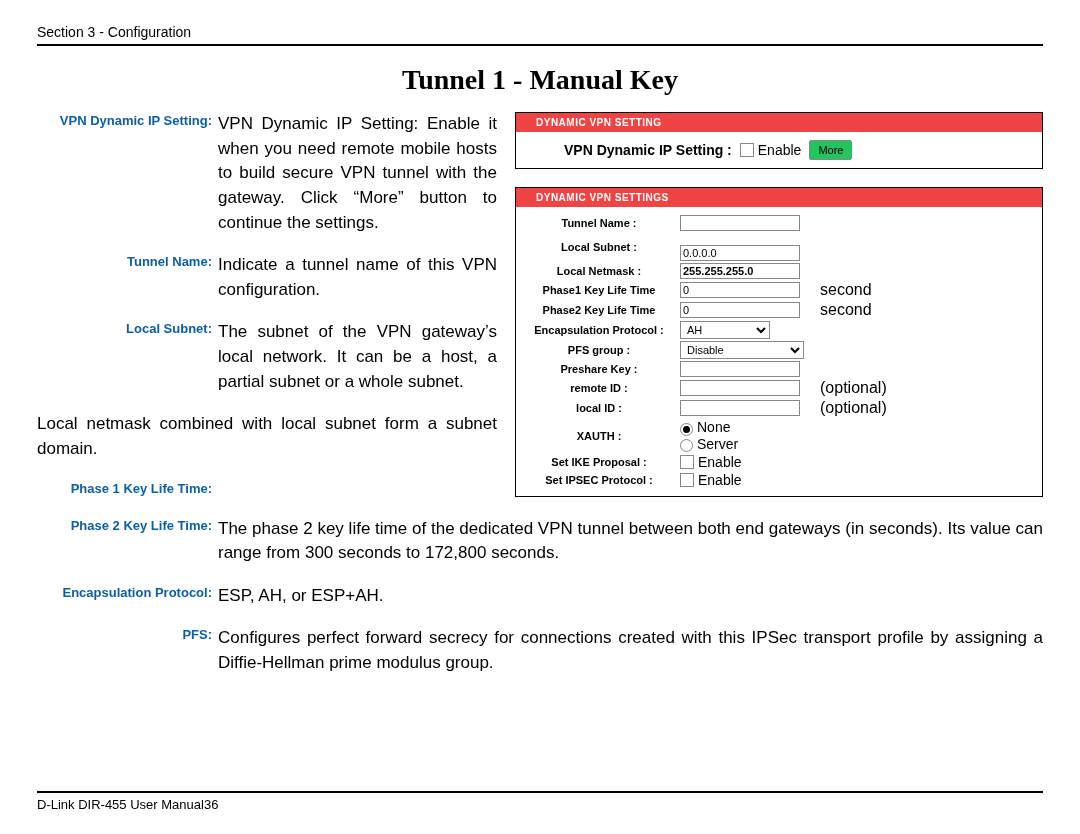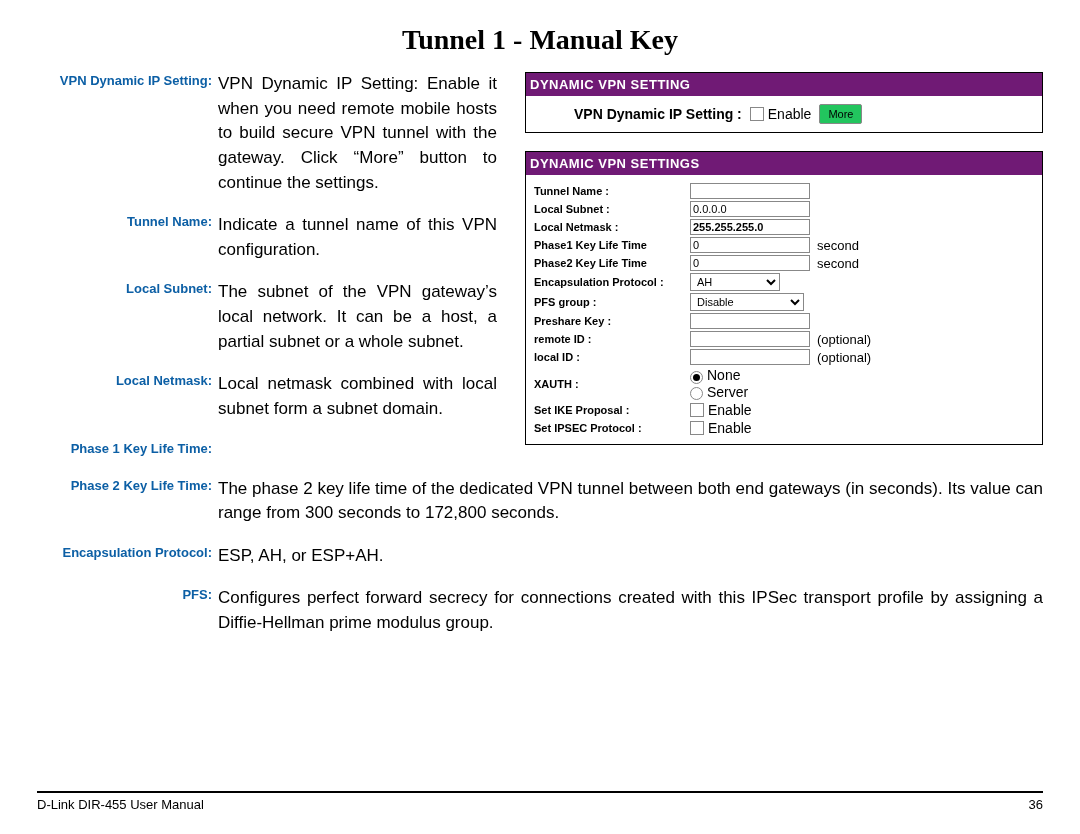--- a/index.html
+++ b/index.html
@@ -1,62 +1,62 @@
 <!DOCTYPE html>
 <html><head>
 <meta charset="utf-8">
 <style>
   html,body{margin:0;padding:0;background:#fff;font-family:Arial,Helvetica,sans-serif;color:#000}
   .page{width:1080px;height:834px;box-sizing:border-box;padding:24px 37px 0 37px;position:relative}
   .section-head{font-size:14px;border-bottom:2px solid #000;padding-bottom:4px;margin-bottom:18px}
   .title{font-family:Liberation Serif, serif;font-weight:900;font-size:28px;text-align:center;margin:0 0 16px 0}
-  .cols{display:flex;gap:28px}
+  .cols{display:flex;gap:18px}
   .left{width:460px}
   .right{flex:1}
   .row{display:flex;margin-bottom:18px}
   .lbl{width:175px;text-align:right;font-weight:bold;color:#0c5fa5;font-size:13px;padding-right:6px;line-height:1.45}
   .desc{flex:1;font-size:17px;line-height:1.45;text-align:justify}
   .full .desc{flex:1}
   .panel{border:1px solid #000;background:#fff;margin-bottom:18px}
-  .panel .hdr{background:#701a75;color:#fff;font-size:13px;font-weight:bold;letter-spacing:.5px;padding:4px 4px}
+  .panel .hdr{background:#ef4444;color:#fff;font-size:10px;font-weight:bold;letter-spacing:.5px;padding:4px 20px}
   .panel .bd{padding:6px 8px;font-size:11px}
   .frow{display:flex;align-items:center;margin:2px 0}
-  .flbl{width:150px;text-align:left;font-weight:bold;font-size:11px;padding-right:6px}
+  .flbl{width:150px;text-align:center;font-weight:bold;font-size:11px;padding-right:6px}
   .plain{font-size:14px}
   .tin{font:11px Arial;border:1px solid #888;background:#fff;height:16px;padding:0 2px;box-sizing:border-box}
   .btn{font:11px Arial;border:1px solid #888;background:#22c55e;border-radius:2px;height:18px;padding:0 8px;display:inline-flex;align-items:center}
   .sel{font:11px Arial;border:1px solid #888;background:#fff;height:18px;padding:0 2px}
   .ck{width:12px;height:12px;border:1px solid #888;display:inline-block;vertical-align:middle;margin-right:4px}
   .rd{width:11px;height:11px;border:1px solid #888;border-radius:50%;display:inline-block;vertical-align:middle;margin-right:4px;position:relative}
   .rd.on::after{content:"";position:absolute;inset:2px;border-radius:50%;background:#000}
-  .footer{position:absolute;left:37px;right:37px;bottom:22px;border-top:2px solid #000;padding-top:4px;font-size:13px;display:flex;justify-content:space-between}
-  .suffix{margin-left:7px;font-size:13px}
+  .footer{position:absolute;left:37px;right:37px;bottom:22px;border-top:2px solid #000;padding-top:4px;font-size:13px;display:flex;justify-content:flex-start}
+  .suffix{margin-left:20px;font-size:16px}
 </style>
 </head>
 <body>
 <div class="page">
 
+<div class="section-head">Section 3 - Configuration</div>
 <h1 class="title">Tunnel 1 - Manual Key</h1>
 
 <div class="cols">
   <div class="left">
     <div class="row">
           <div class="lbl">VPN Dynamic IP Setting:</div>
           <div class="desc">VPN Dynamic IP Setting: Enable it when you need remote mobile hosts to build secure VPN tunnel with the gateway. Click “More” button to continue the settings.</div>
         </div>
     <div class="row">
           <div class="lbl">Tunnel Name:</div>
           <div class="desc">Indicate a tunnel name of this VPN configuration.</div>
         </div>
     <div class="row">
           <div class="lbl">Local Subnet:</div>
           <div class="desc">The subnet of the VPN gateway’s local network. It can be a host, a partial subnet or a whole subnet.</div>
         </div>
     <div class="row">
-          <div class="lbl">Local Netmask:</div>
           <div class="desc">Local netmask combined with local subnet form a subnet domain.</div>
         </div>
     <div class="row">
           <div class="lbl">Phase 1 Key Life Time:</div>
         </div>
   </div>
 
   <div class="right">
     <div class="panel">
       <div class="hdr">DYNAMIC VPN SETTING</div>
@@ -74,21 +74,21 @@
 
     <div class="panel">
       <div class="hdr">DYNAMIC VPN SETTINGS</div>
       <div class="bd">
         <div class="frow">
               <div class="flbl">Tunnel Name :</div>
               <input class="tin" style="width: 120px;">
             </div>
         <div class="frow">
               <div class="flbl">Local Subnet :</div>
-              <input class="tin" style="width: 120px;" value="0.0.0.0">
+              <input class="tin" style="width: 120px; margin-top: 12px;" value="0.0.0.0">
             </div>
         <div class="frow">
               <div class="flbl">Local Netmask :</div>
               <input class="tin" style="width: 120px; font-weight: bold;" value="255.255.255.0">
             </div>
         <div class="frow">
               <div class="flbl">Phase1 Key Life Time</div>
               <input class="tin" style="width: 120px;" value="0">
               <span class="suffix">second</span>
             </div>
@@ -96,21 +96,21 @@
               <div class="flbl">Phase2 Key Life Time</div>
               <input class="tin" style="width: 120px;" value="0">
               <span class="suffix">second</span>
             </div>
         <div class="frow">
               <div class="flbl">Encapsulation Protocol :</div>
               <select class="sel" style="width:90px"><option>AH</option></select>
             </div>
         <div class="frow">
               <div class="flbl">PFS group :</div>
-              <select class="sel" style="width:114px"><option>Disable</option></select>
+              <select class="sel" style="width:124px"><option>Disable</option></select>
             </div>
         <div class="frow">
               <div class="flbl">Preshare Key :</div>
               <input class="tin" style="width: 120px;">
             </div>
         <div class="frow">
               <div class="flbl">remote ID :</div>
               <input class="tin" style="width: 120px;">
               <span class="suffix">(optional)</span>
             </div>

